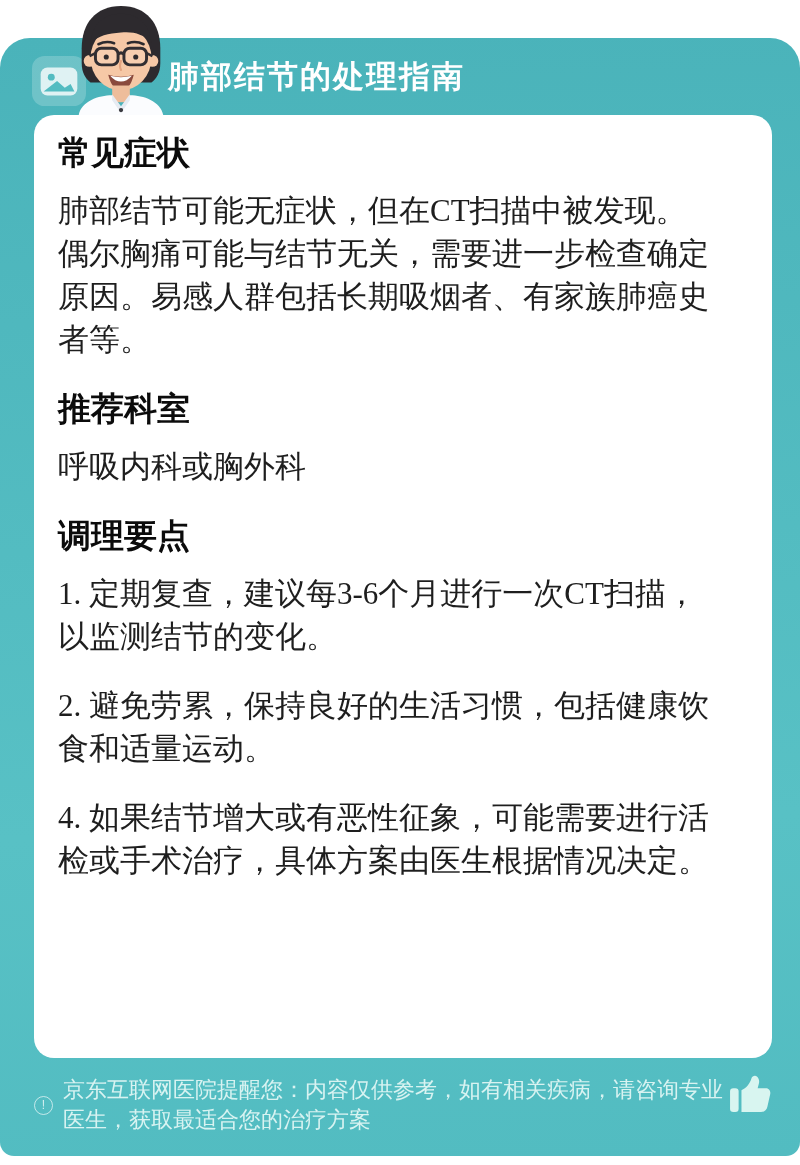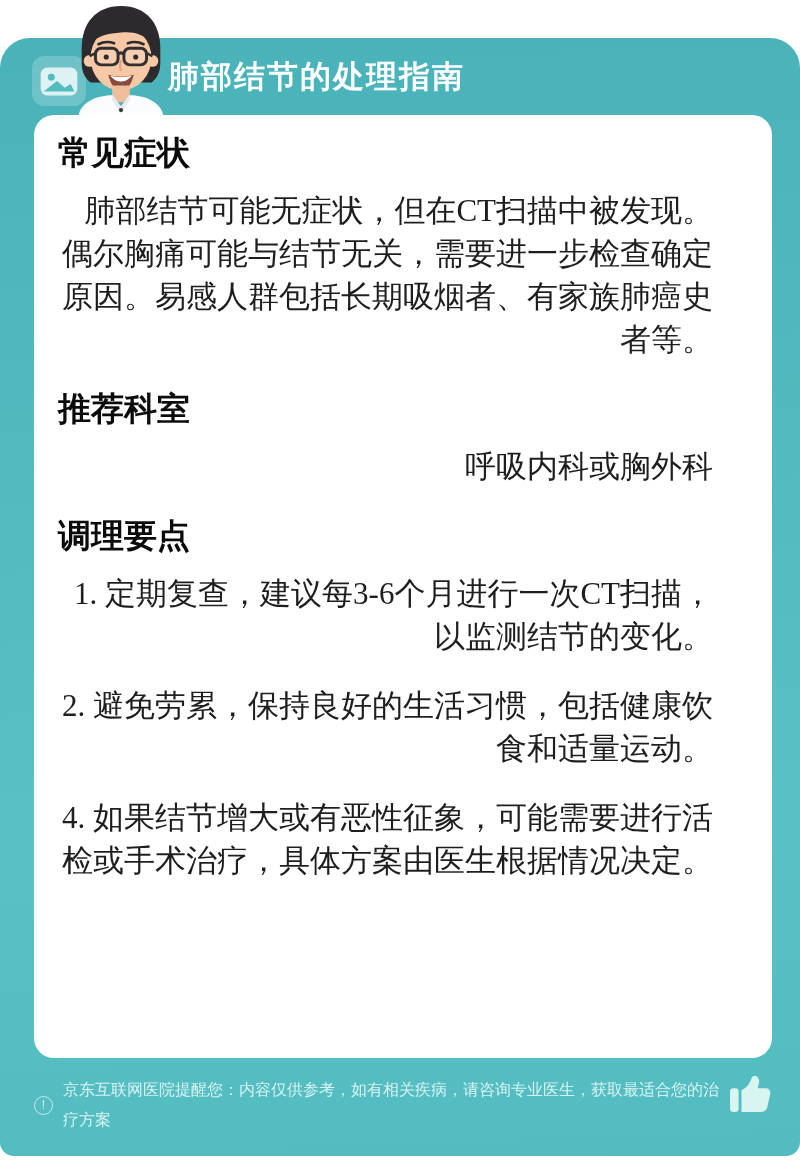--- a/index.html
+++ b/index.html
@@ -35,36 +35,35 @@
   .sec-heading{
     font-size:33px;line-height:44px;font-weight:bold;color:var(--heading-color);
     margin:12px 0 14px 0;
     font-family:"Liberation Sans","DejaVu Sans",sans-serif;
   }
   .sec-heading:first-child{margin-top:0;}
   .body-text{
     font-size:31px;line-height:43px;color:var(--body-color);
     max-width:655px;margin:0 0 26px 0;
     font-family:"Liberation Serif","DejaVu Serif",serif;
-    text-align:right;
   }
 
   .footer{
     position:absolute;left:0;right:0;bottom:9px;height:96px;z-index:2;
     display:flex;align-items:center;padding:0 26px 6px 34px;
   }
   .info-icon{
     flex:0 0 auto;width:19px;height:19px;border-radius:50%;
     border:1.5px solid rgba(255,255,255,0.65);
     display:flex;align-items:center;justify-content:center;
     color:rgba(255,255,255,0.75);font-size:12px;line-height:1;
     margin-right:10px;
   }
   .disclaimer{
-    max-width:662px;font-size:16px;line-height:30px;color:var(--footer-text);
+    max-width:662px;font-size:22px;line-height:30px;color:var(--footer-text);
     opacity:0.92;
   }
   .thumb{flex:0 0 auto;margin-left:auto;margin-top:-18px;cursor:pointer;}
 </style>
 </head>
 <body>
 
 <div class="page">
 
   <div class="teal-panel"></div>

